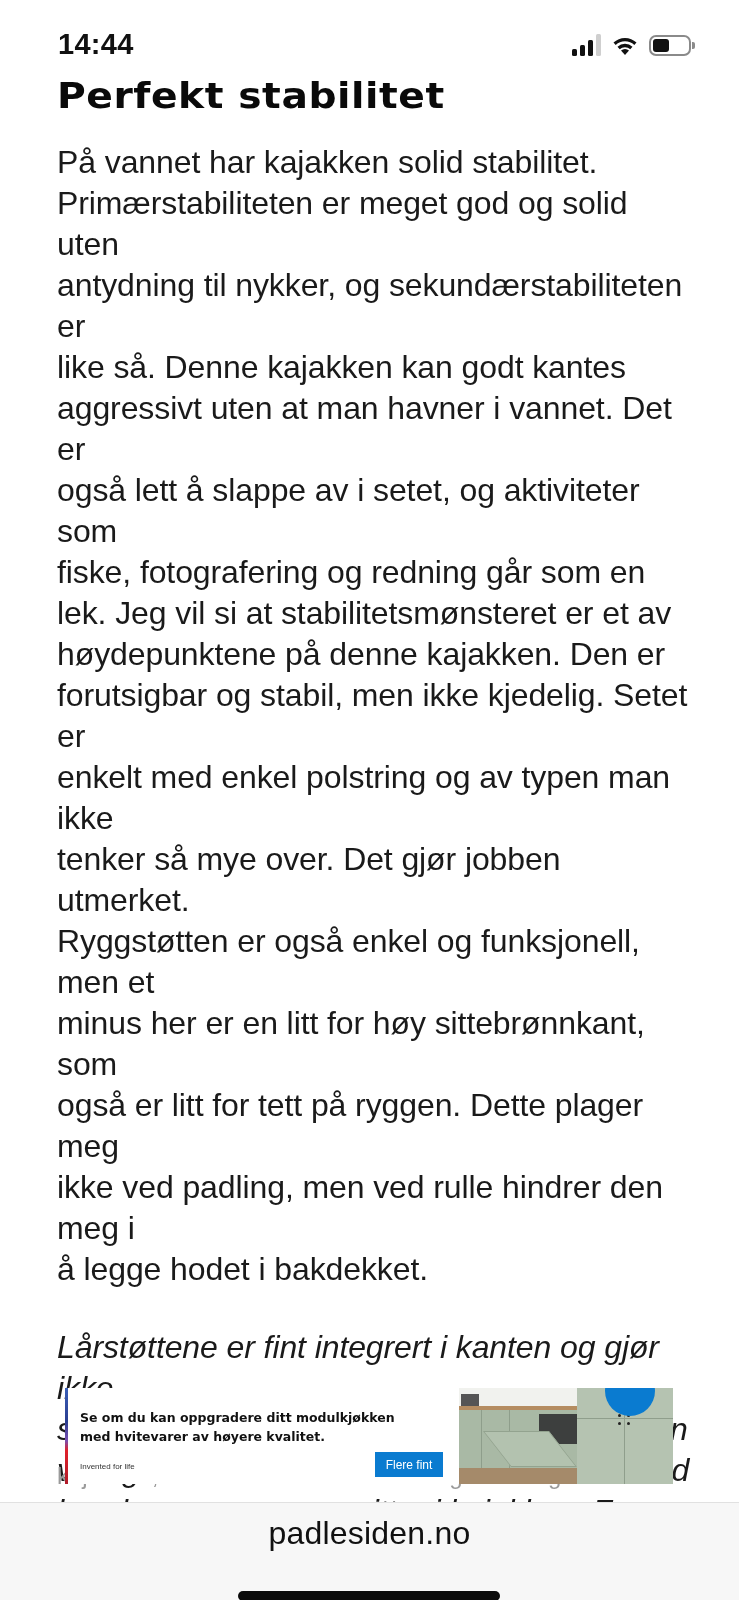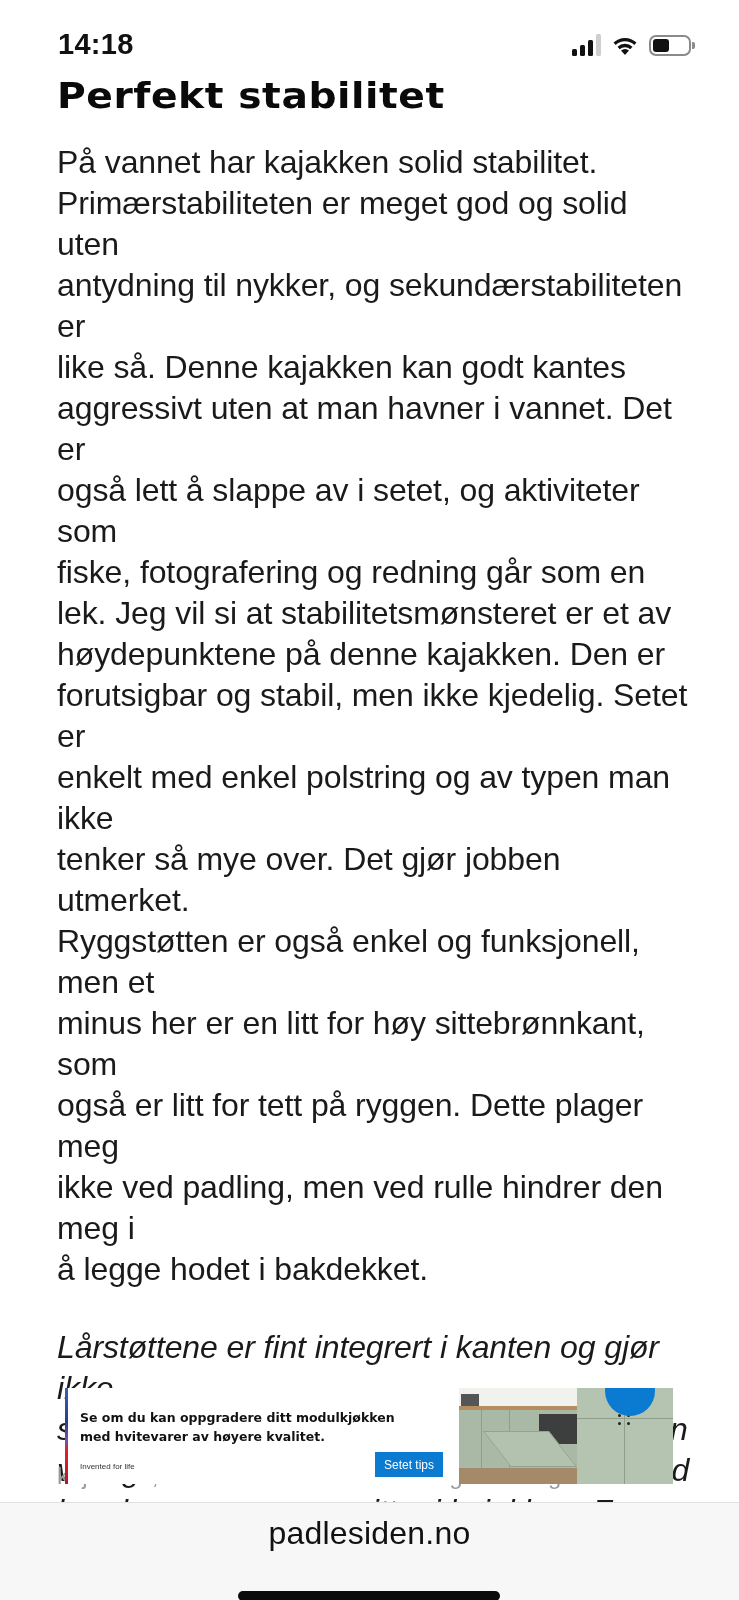--- a/index.html
+++ b/index.html
@@ -211,21 +211,21 @@
 beina ut eller inn sittende i setet, men må heise
 baken helt opp på bakdekket for å få komme meg
 inn og ut. Andre som har prøvd kajakken som er
 litt lavere enn meg hadde ingen problem med</p>
     <p class="faded"><span>d</span></p>
   </article>
 
   <div style="position:absolute;left:57px;top:1455px;font-size:24px;line-height:41px;color:#9a9a9a;z-index:4;">kajakken, det er kun det å komme seg lett ut og</div>
 
   <div class="status-bar">
-    <div class="status-time">14:18</div>
+    <div class="status-time">14:44</div>
     <div class="status-icons">
       <div class="signal">
         <span></span>
           <span></span>
           <span></span>
           <span></span>
       </div>
       <svg width="28" height="22" viewBox="0 0 28 22">
         <path d="M14 21 L10 16.5 A6 6 0 0 1 18 16.5 Z" fill="#111"></path>
         <path d="M6.5 12.8 A11 11 0 0 1 21.5 12.8 L19.3 15.2 A8 8 0 0 0 8.7 15.2 Z" fill="#111"></path>
@@ -234,21 +234,21 @@
       <div class="battery">
         <div class="level"></div>
       </div>
     </div>
   </div>
 
   <div class="ad">
     <div class="ad-bar"></div>
     <div class="ad-headline">Se om du kan oppgradere ditt modulkjøkken med hvitevarer av høyere kvalitet.</div>
     <div class="ad-brand">Invented for life</div>
-    <button class="ad-cta">Setet tips</button>
+    <button class="ad-cta">Flere fint</button>
     <div class="ad-image">
       <div class="wall"></div>
       <div class="kettle"></div>
       <div class="counter"></div>
       <div class="cab-low">
         <div class="door" style="left:22px"></div>
         <div class="door" style="left:50px"></div>
       </div>
       <div class="dishwasher"></div>
       <div class="dw-door"></div>

